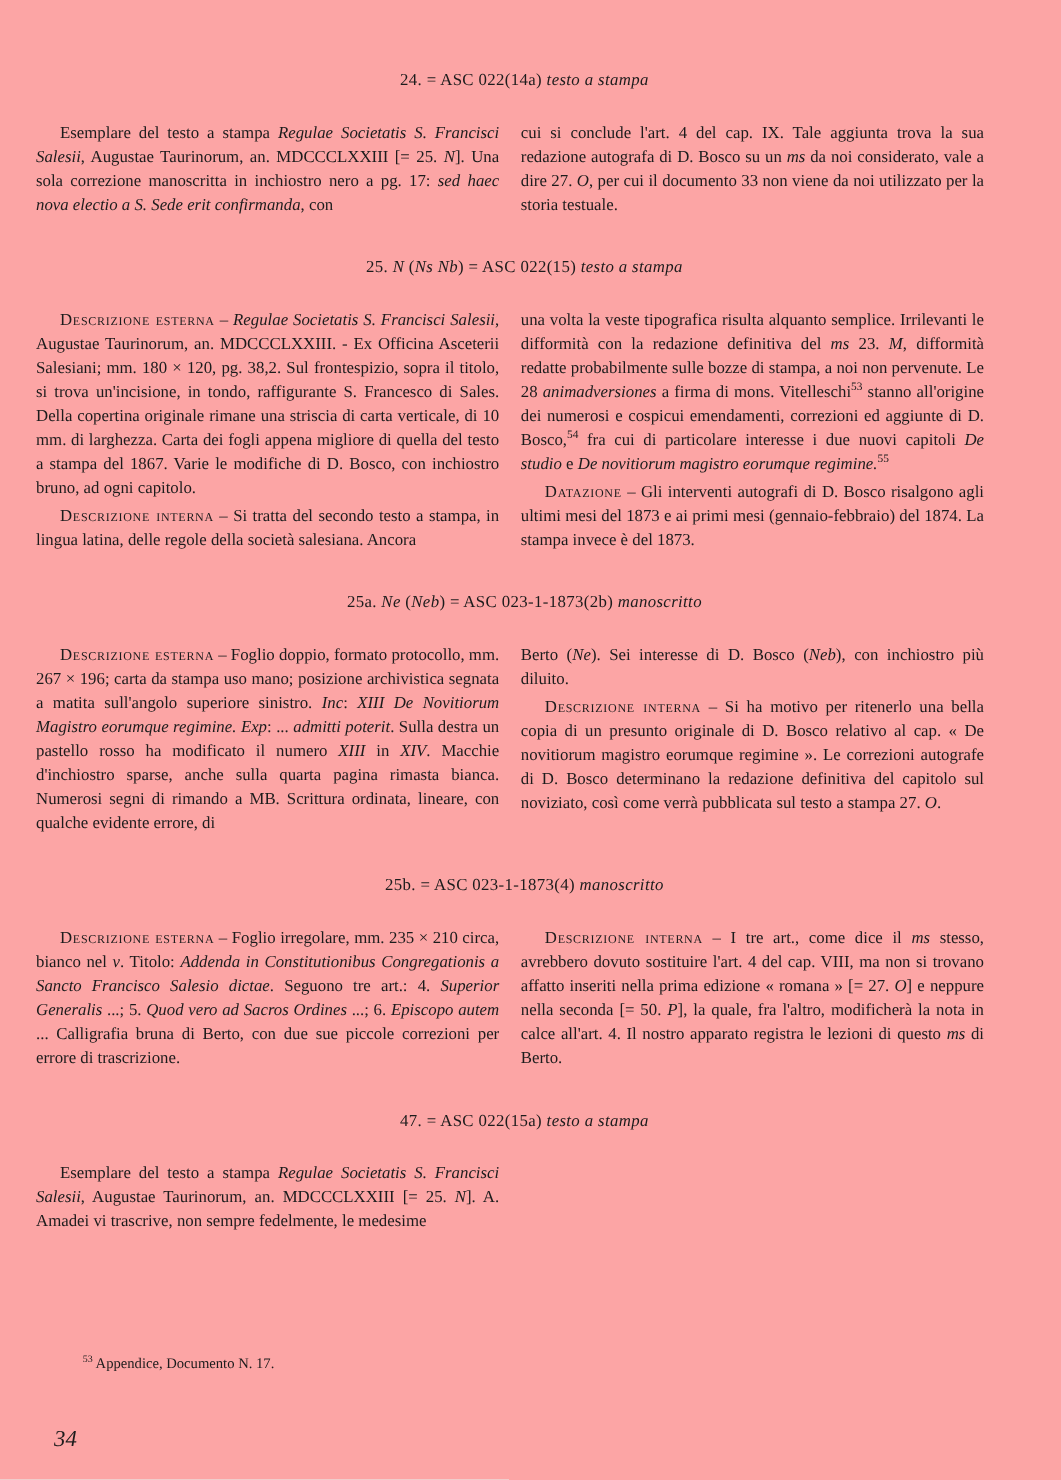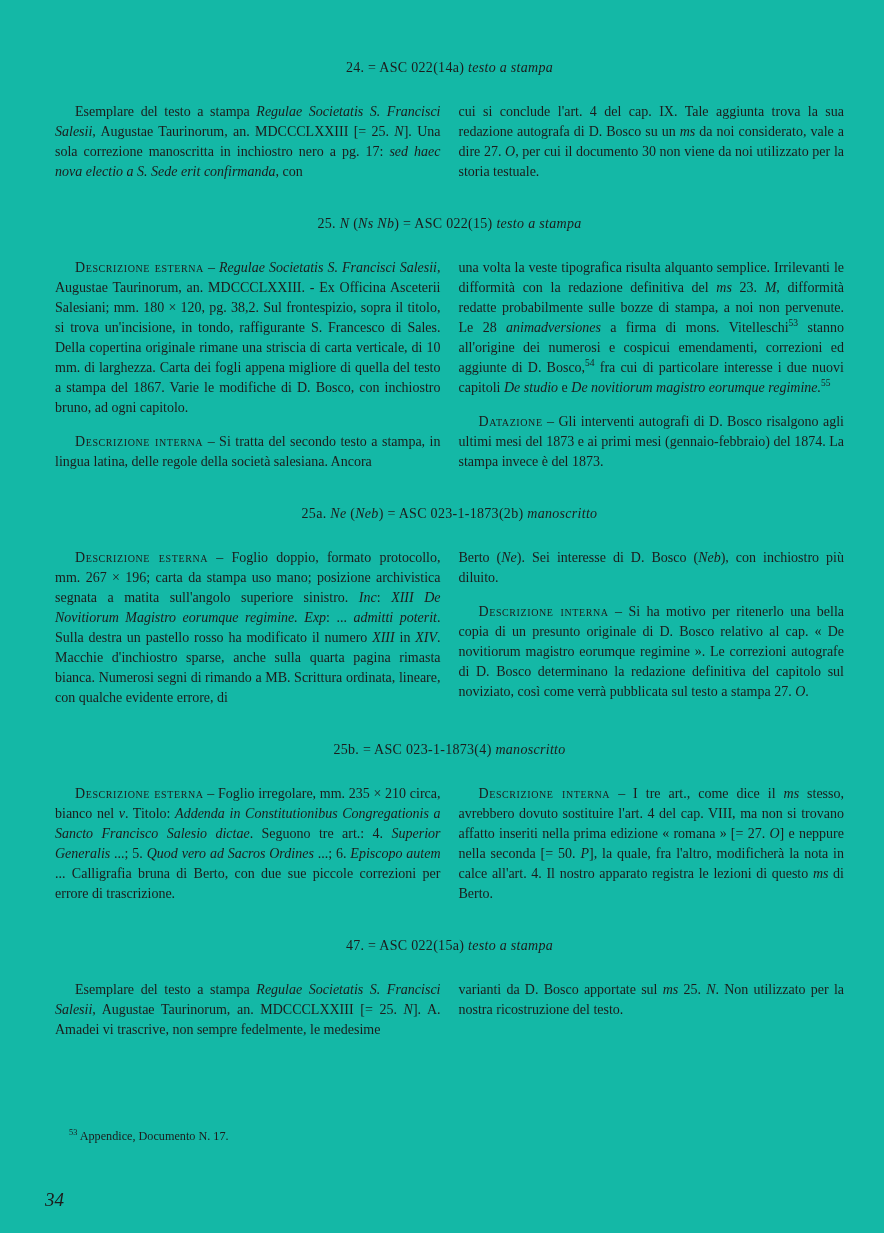--- a/index.html
+++ b/index.html
@@ -1,42 +1,42 @@
 <!DOCTYPE html>
 <html><head>
 <meta charset="utf-8">
 <style>
   html, body { margin: 0; padding: 0; background: #e9e9e6; }
   .page {
     position: relative;
     width: 884px;
     height: 1233px;
     margin: 0 auto;
-    background: #14b8a6;
+    background: #fca5a5;
     color: #1c1c1c;
     font-family: "Liberation Serif", "DejaVu Serif", serif;
     font-size: 14px;
     line-height: 20px;
     box-sizing: border-box;
-    padding: 58px 40px 0 55px;
+    padding: 58px 40px 0 30px;
     overflow: hidden;
   }
   .section { margin-bottom: 32px; }
   .heading {
     text-align: center;
     font-size: 14px;
     font-weight: normal;
     margin: 0 0 24px 0;
     line-height: 20px;
     letter-spacing: 0.3px;
   }
   .cols { display: flex; gap: 18px; }
   .col { width: 386px; text-align: justify; }
   .para { margin: 0; }
-  .para + .para { margin-top: 14px; }
+  .para + .para { margin-top: 3px; }
   .para.indent { text-indent: 20px; }
   em { font-style: italic; }
   .sc { font-variant: small-caps; letter-spacing: 0.6px; }
   sup { font-size: 0.68em; line-height: 0; vertical-align: super; }
   .footnotes {
     position: absolute;
     left: 55px;
     right: 40px;
     top: 1128px;
     display: flex;
@@ -60,21 +60,21 @@
 
 <div class="page">
   <main id="sections">
   <section class="section">
     <h2 class="heading"><span>24. = ASC 022(14a) </span><em>testo a stampa</em></h2>
     <div class="cols">
       <div class="col left">
             <p class="para indent"><span>Esemplare del testo a stampa </span><em>Regulae Societatis S. Francisci Salesii</em><span>, Augustae Taurinorum, an. MDCCCLXXIII [= 25. </span><em>N</em><span>]. Una sola correzione manoscritta in inchiostro nero a pg. 17: </span><em>sed haec nova electio a S. Sede erit confirmanda</em><span>, con</span></p>
           </div>
       <div class="col right">
-            <p class="para"><span>cui si conclude l'art. 4 del cap. IX. Tale aggiunta trova la sua redazione autografa di D. Bosco su un </span><em>ms</em><span> da noi considerato, vale a dire 27. </span><em>O</em><span>, per cui il documento 30 non viene da noi utilizzato per la storia testuale.</span></p>
+            <p class="para"><span>cui si conclude l'art. 4 del cap. IX. Tale aggiunta trova la sua redazione autografa di D. Bosco su un </span><em>ms</em><span> da noi considerato, vale a dire 27. </span><em>O</em><span>, per cui il documento 33 non viene da noi utilizzato per la storia testuale.</span></p>
           </div>
     </div>
   </section>
 
   <section class="section">
     <h2 class="heading"><span>25. </span><em>N</em><span> (</span><em>Ns Nb</em><span>) = ASC 022(15) </span><em>testo a stampa</em></h2>
     <div class="cols">
       <div class="col left">
             <p class="para indent"><span class="sc">Descrizione esterna</span><span> – </span><em>Regulae Societatis S. Francisci Salesii</em><span>, Augustae Taurinorum, an. MDCCCLXXIII. - Ex Officina Asceterii Salesiani; mm. 180 × 120, pg. 38,2. Sul frontespizio, sopra il titolo, si trova un'incisione, in tondo, raffigurante S. Francesco di Sales. Della copertina originale rimane una striscia di carta verticale, di 10 mm. di larghezza. Carta dei fogli appena migliore di quella del testo a stampa del 1867. Varie le modifiche di D. Bosco, con inchiostro bruno, ad ogni capitolo.</span></p>
             <p class="para indent"><span class="sc">Descrizione interna</span><span> – Si tratta del secondo testo a stampa, in lingua latina, delle regole della società salesiana. Ancora</span></p>
@@ -110,23 +110,20 @@
           </div>
     </div>
   </section>
 
   <section class="section">
     <h2 class="heading"><span>47. = ASC 022(15a) </span><em>testo a stampa</em></h2>
     <div class="cols">
       <div class="col left">
             <p class="para indent"><span>Esemplare del testo a stampa </span><em>Regulae Societatis S. Francisci Salesii</em><span>, Augustae Taurinorum, an. MDCCCLXXIII [= 25. </span><em>N</em><span>]. A. Amadei vi trascrive, non sempre fedelmente, le medesime</span></p>
           </div>
-      <div class="col right">
-            <p class="para"><span>varianti da D. Bosco apportate sul </span><em>ms</em><span> 25. </span><em>N</em><span>. Non utilizzato per la nostra ricostruzione del testo.</span></p>
-          </div>
     </div>
   </section>
 </main>
 
   <div class="footnotes">
     <div class="fncol" id="fn-left">
         <p class="para indent"><sup>53</sup><span> Appendice, Documento N. 17.</span></p>
       </div>
   </div>
 

